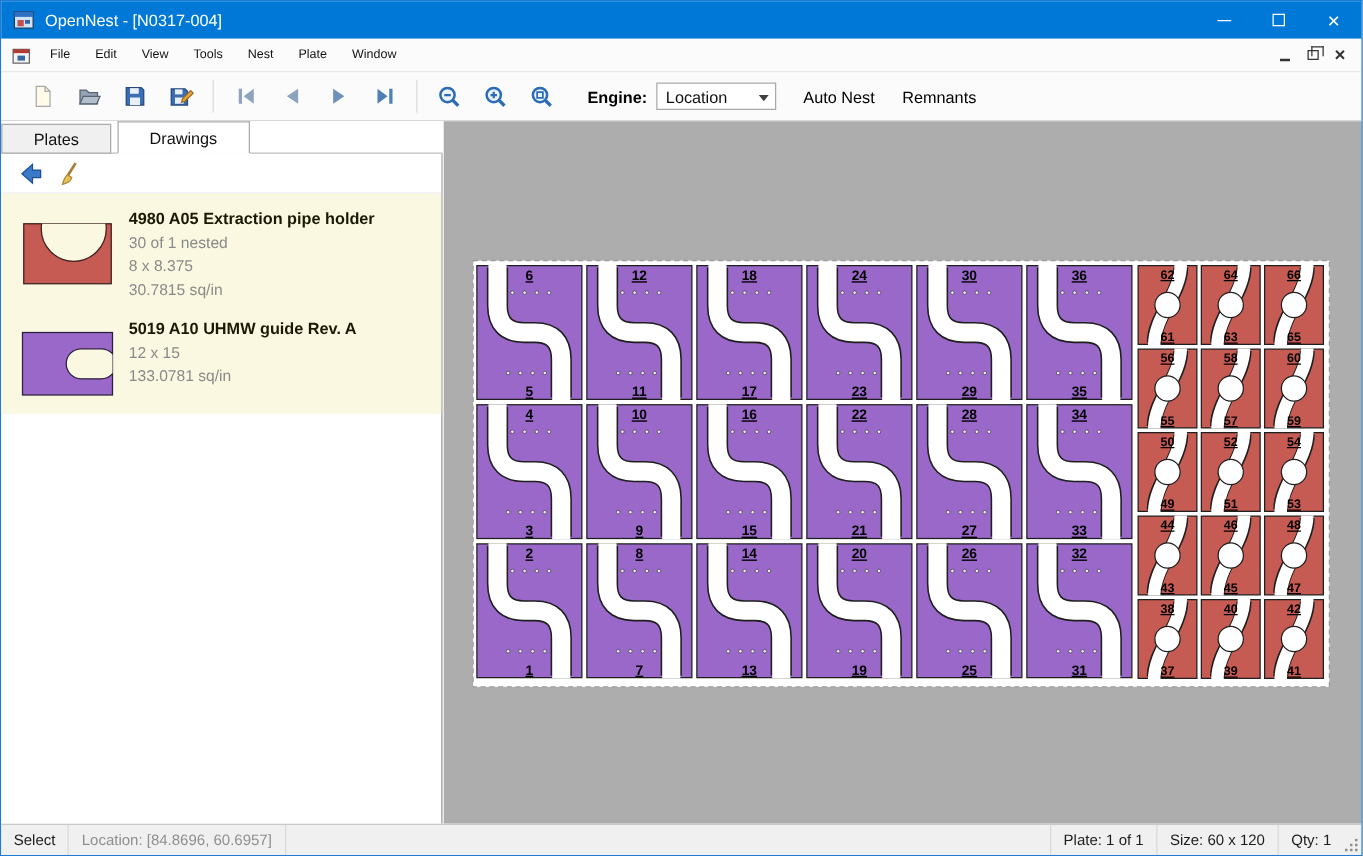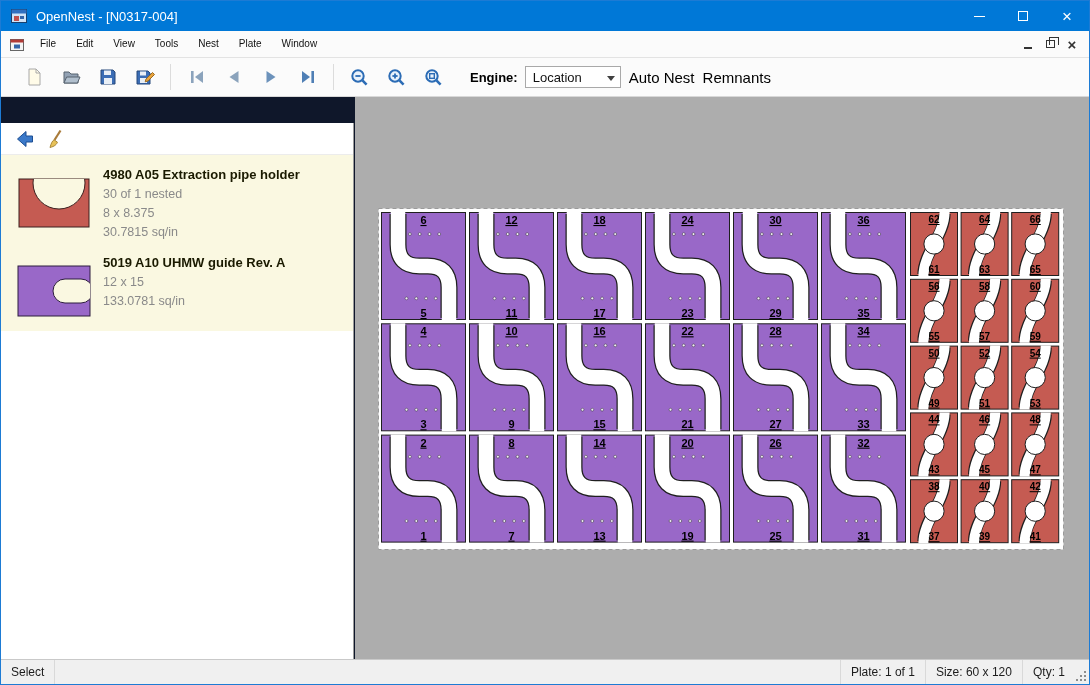--- a/index.html
+++ b/index.html
@@ -1,17 +1,17 @@
 <!DOCTYPE html>
 <html><head>
 <meta charset="utf-8">
 <style>
 *{margin:0;padding:0;box-sizing:border-box}
 html,body{width:1090px;height:685px;overflow:hidden;font-family:"Liberation Sans",sans-serif;background:#888}
-#win{position:absolute;inset:0;width:1090px;height:685px;background:#0f172a;border:1px solid #1d7bd4}
+#win{position:absolute;inset:0;width:1090px;height:685px;background:#ffffff;border:1px solid #1d7bd4}
 
 .titlebar{position:absolute;left:0;top:0;right:0;height:30px;background:#0078d7;display:flex;align-items:center}
 .app-icon{margin-left:9px}
 .title-text{color:#fff;font-size:13px;margin-left:8px}
 .caption-btns{position:absolute;right:0;top:0;height:30px;display:flex}
 .cap-btn{width:44px;height:30px;display:flex;align-items:center;justify-content:center;color:#fff}
 .ico-min{display:block;width:11px;height:1px;background:#fff}
 .ico-max{display:block;width:10px;height:10px;border:1px solid #fff}
 .cap-close{font-size:17px;line-height:17px;font-weight:400}
 
@@ -25,21 +25,21 @@
 .mres{display:block;width:9px;height:8px;border:1px solid #333;position:relative;background:#fbfbfb}
 .mres::before{content:"";position:absolute;left:2px;top:-4px;width:8px;height:7px;border:1px solid #333;border-bottom:none}
 .mclose{font-size:15px;font-weight:700}
 
 .toolbar{position:absolute;top:57px;left:0;right:0;height:39px;background:#fbfbfb;border-bottom:1px solid #d8d8d8;display:flex;align-items:center;padding-left:14px}
 .tb-btn{width:37px;height:32px;display:flex;align-items:center;justify-content:center}
 .tb-sep{width:1px;height:26px;background:#dcdcdc;margin:0 7px}
 .engine-label{font-weight:700;font-size:13px;margin:0 7px 0 18px;color:#000}
 .engine-select{width:96px;height:22px;background:#fff;border:1px solid #a9a9a9;display:flex;align-items:center;padding-left:7px;font-size:13px;position:relative;color:#111}
 .dd-arrow{position:absolute;right:5px;top:9px;width:0;height:0;border-left:4px solid transparent;border-right:4px solid transparent;border-top:5px solid #404040}
-.tb-text{font-size:15px;margin-left:8px;color:#000}
+.tb-text{font-size:13px;margin-left:22px;color:#000}
 
 .tabstrip{position:absolute;top:96px;left:0;width:353px;height:26px;background:#fff;border-bottom:1px solid #bdbdbd;z-index:3}
 .tab{display:inline-block;padding:0 25px;font-size:13px;color:#111;border:1px solid #ababab;background:#f0f0f0;height:24px;line-height:23px;margin-top:2px;vertical-align:bottom}
 .tab.active{background:#fff;height:26px;line-height:25px;margin-top:0;border-bottom:1px solid #fff;position:relative;z-index:4}
 .sidepanel{position:absolute;top:122px;left:0;width:353px;bottom:25px;background:#fff;border-right:1px solid #9a9a9a}
 .panel-toolbar{height:32px;display:flex;align-items:center;padding-left:8px;border-bottom:1px solid #ececec;background:#fff}
 .ptb-btn{width:32px;height:28px;display:flex;align-items:center;justify-content:center}
 .drawlist{background:#faf8e1;width:100%}
 .draw-item{display:flex;height:88px;padding:6px 6px 0 10px}
 .thumb{flex:0 0 92px;align-self:center}
@@ -186,20 +186,24 @@
     </div>
     <span class="engine-label">Engine:</span>
     <div class="engine-select">
       <span>Location</span>
       <span class="dd-arrow"></span>
     </div>
     <span class="tb-text">Auto Nest</span>
     <span class="tb-text">Remnants</span>
   </div>
 
+  <div class="tabstrip">
+    <div class="tab">Plates</div>
+    <div class="tab active">Drawings</div>
+  </div>
 
   <div class="sidepanel">
     <div class="panel-toolbar">
       <div class="ptb-btn">
         <svg width="22" height="22" viewBox="0 0 22 22">
             <path d="M3.5 11l8.5-7.5v4.5h6.5v6h-6.5v4.5z" fill="#3b79c9" stroke="#1d4f93"></path>
           </svg>
       </div>
       <div class="ptb-btn">
         <svg width="22" height="22" viewBox="0 0 22 22">
@@ -636,20 +640,21 @@
           <path d="M 34.6 0 C 34.6 22.4 13.4 41.6 13.4 64" fill="none" stroke="#ffffff" stroke-width="10"></path>
           <circle cx="24.0" cy="32.0" r="10.1" fill="#ffffff" stroke="#1f1f1f"></circle>
           <text class="nr" text-decoration="underline" x="24.0" y="11">42</text>
           <text class="nr" text-decoration="underline" x="24.0" y="61">41</text>
         </g>
       </svg>
   </div>
 
   <div class="statusbar">
     <div class="sb-cell">Select</div>
+    <div class="sb-cell sb-loc">Location: [84.8696, 60.6957]</div>
     <div class="sb-right">
       <div class="sb-cell">Plate: 1 of 1</div>
       <div class="sb-cell">Size: 60 x 120</div>
       <div class="sb-cell">Qty: 1</div>
       <div class="grip">
         <svg width="11" height="11" viewBox="0 0 11 11">
           <g fill="#8d8d8d">
               <rect x="8" y="0" width="2" height="2"></rect>
               <rect x="8" y="4" width="2" height="2"></rect>
               <rect x="4" y="4" width="2" height="2"></rect>

